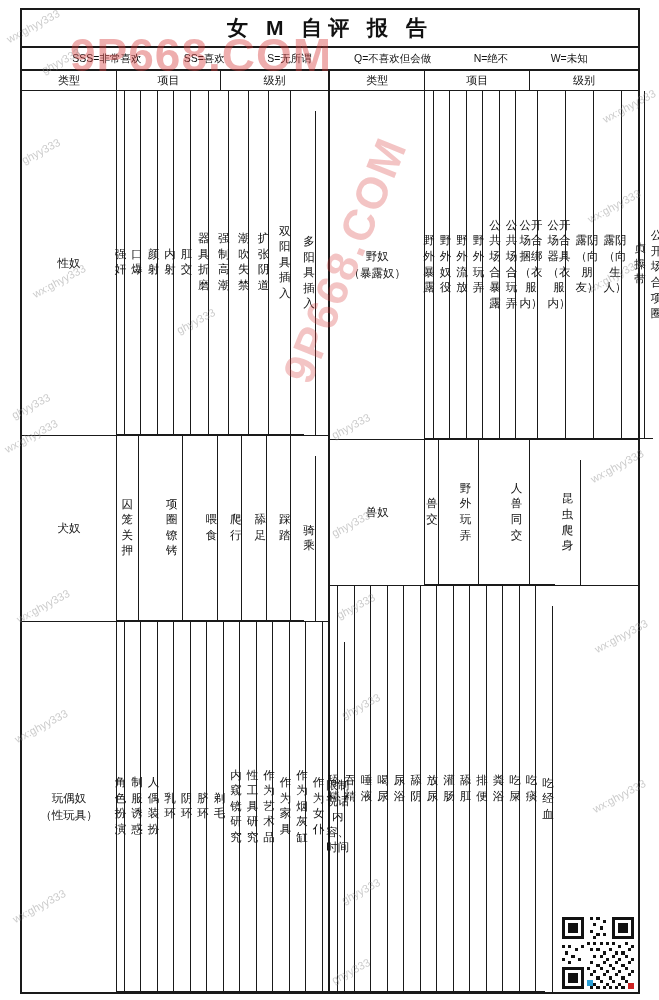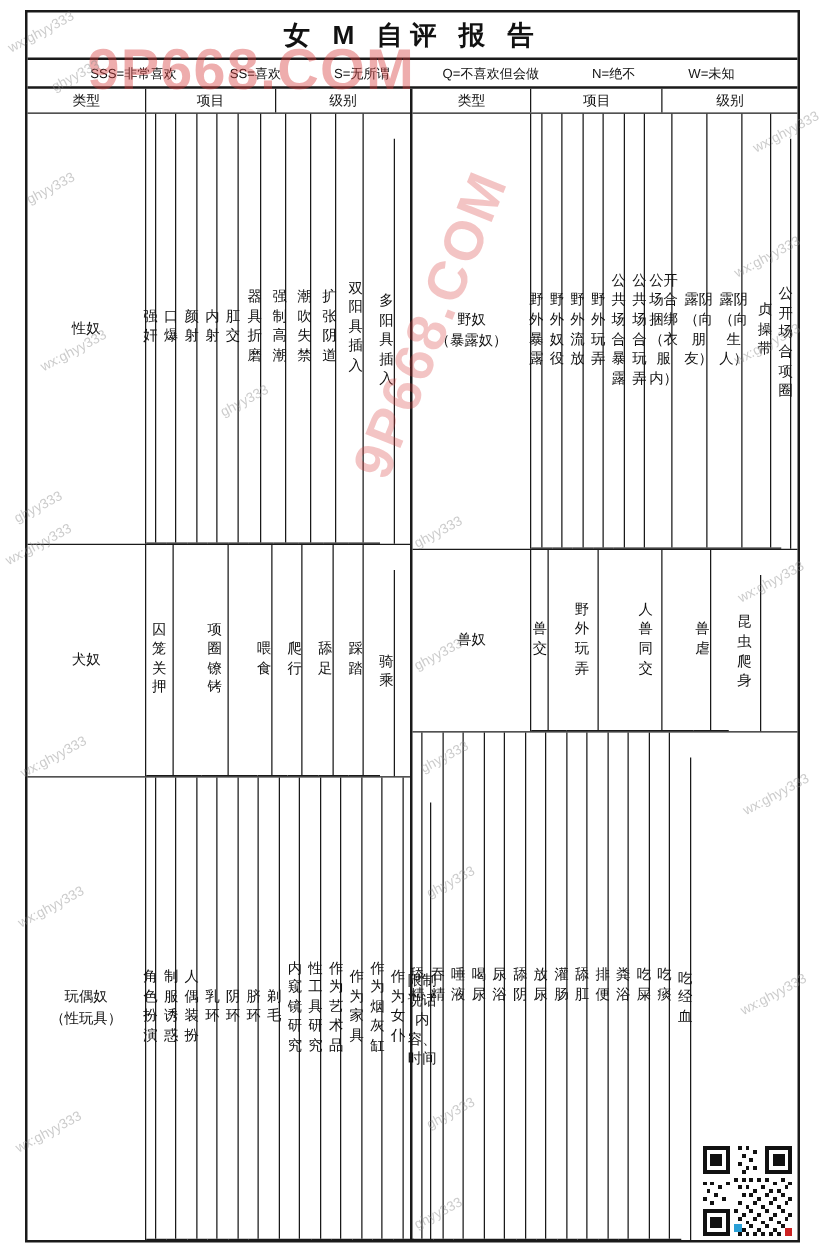--- a/index.html
+++ b/index.html
@@ -422,20 +422,21 @@
               </div>
               <div class="row">
                 <div class="rname">公共场合玩弄</div>
                 <div class="rlevel"></div>
               </div>
               <div class="row">
                 <div class="rname">公开场合捆绑（衣服内）</div>
                 <div class="rlevel"></div>
               </div>
               <div class="row">
+                <div class="rname">公开场合器具（衣服内）</div>
                 <div class="rlevel"></div>
               </div>
               <div class="row">
                 <div class="rname">露阴（向朋友）</div>
                 <div class="rlevel"></div>
               </div>
               <div class="row">
                 <div class="rname">露阴（向生人）</div>
                 <div class="rlevel"></div>
               </div>
@@ -457,24 +458,20 @@
               <div class="row">
                 <div class="rname">兽交</div>
                 <div class="rlevel"></div>
               </div>
               <div class="row">
                 <div class="rname">野外玩弄</div>
                 <div class="rlevel"></div>
               </div>
               <div class="row">
                 <div class="rname">人兽同交</div>
-                <div class="rlevel"></div>
-              </div>
-              <div class="row">
-                <div class="rname">兽虐</div>
                 <div class="rlevel"></div>
               </div>
               <div class="row">
                 <div class="rname">昆虫爬身</div>
                 <div class="rlevel"></div>
               </div>
             </div>
           </div>
           <div class="group" style="flex: 14 0 0px;">
             <div class="rows">

